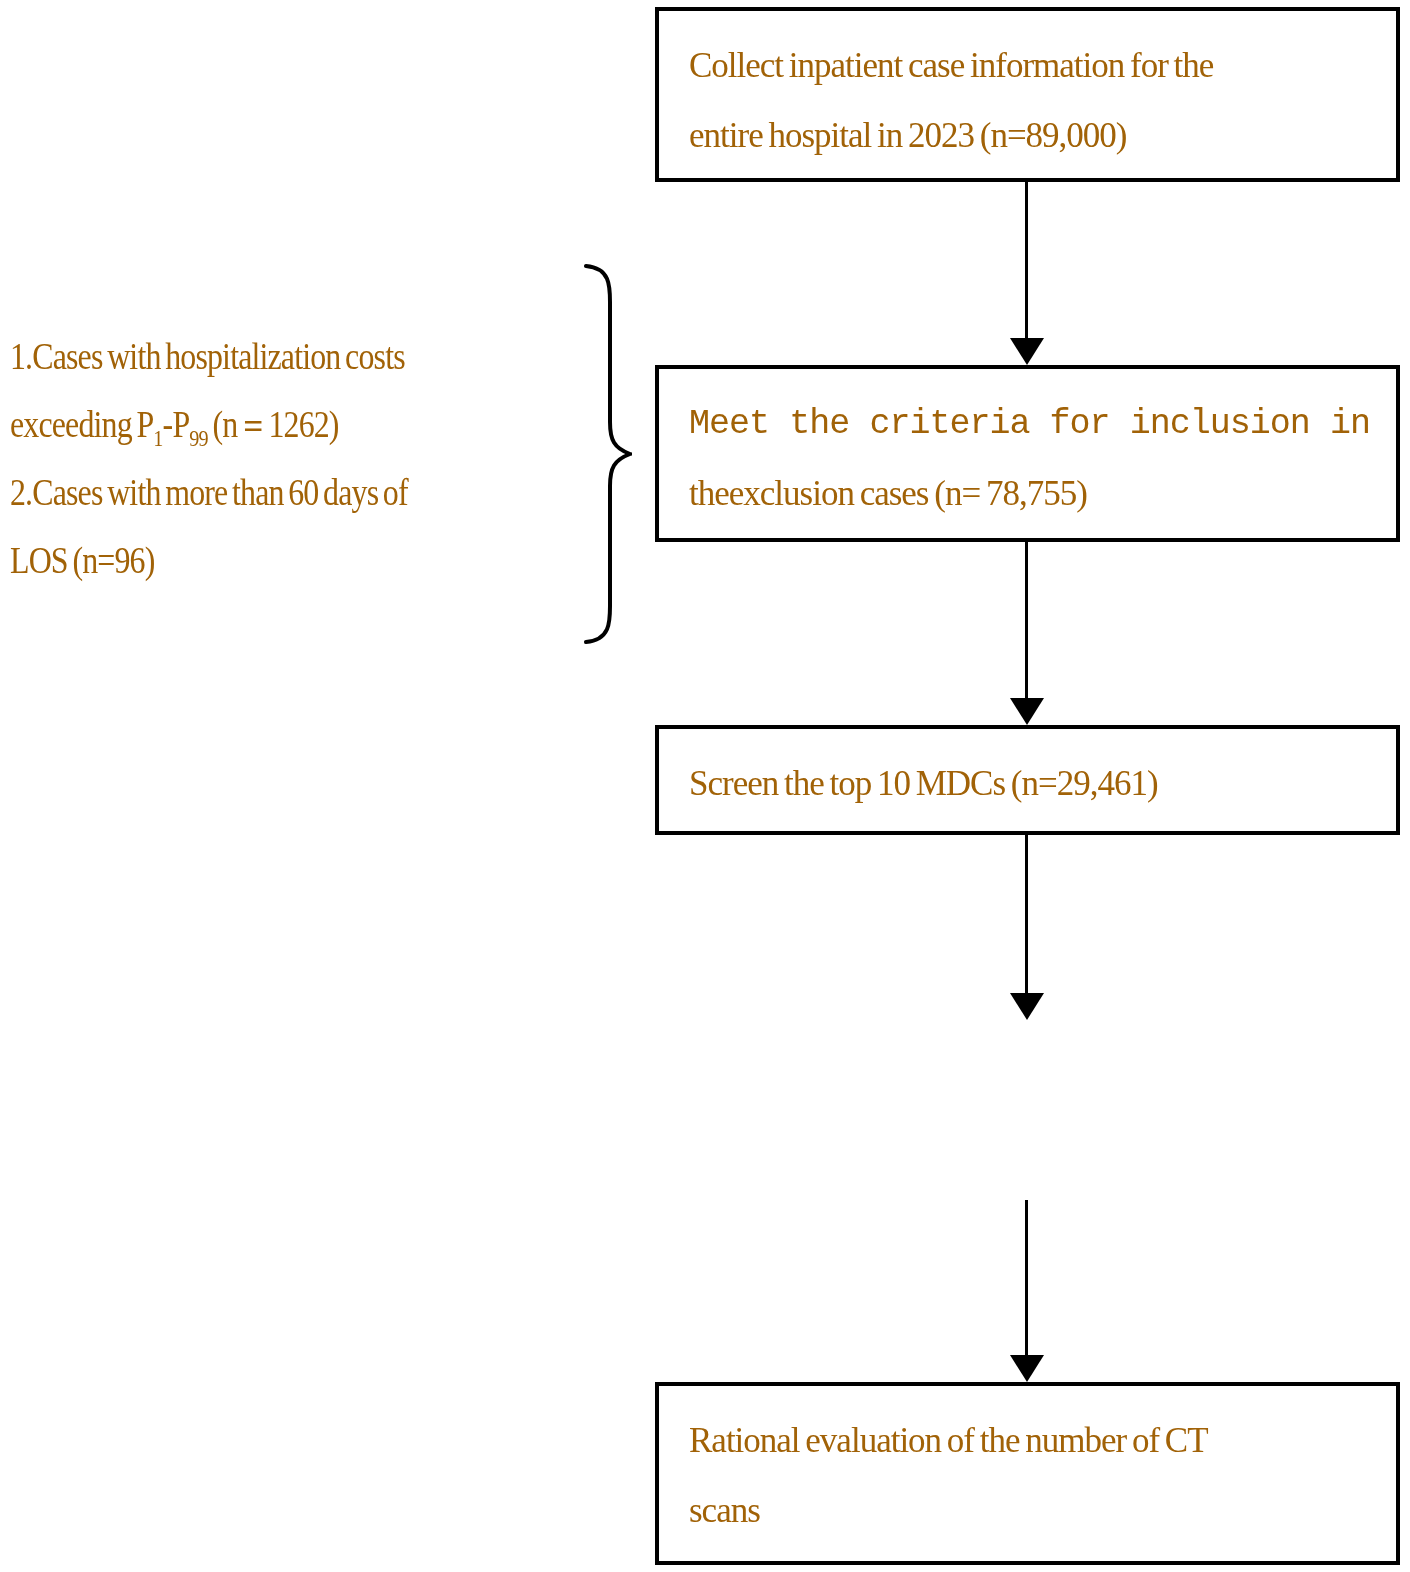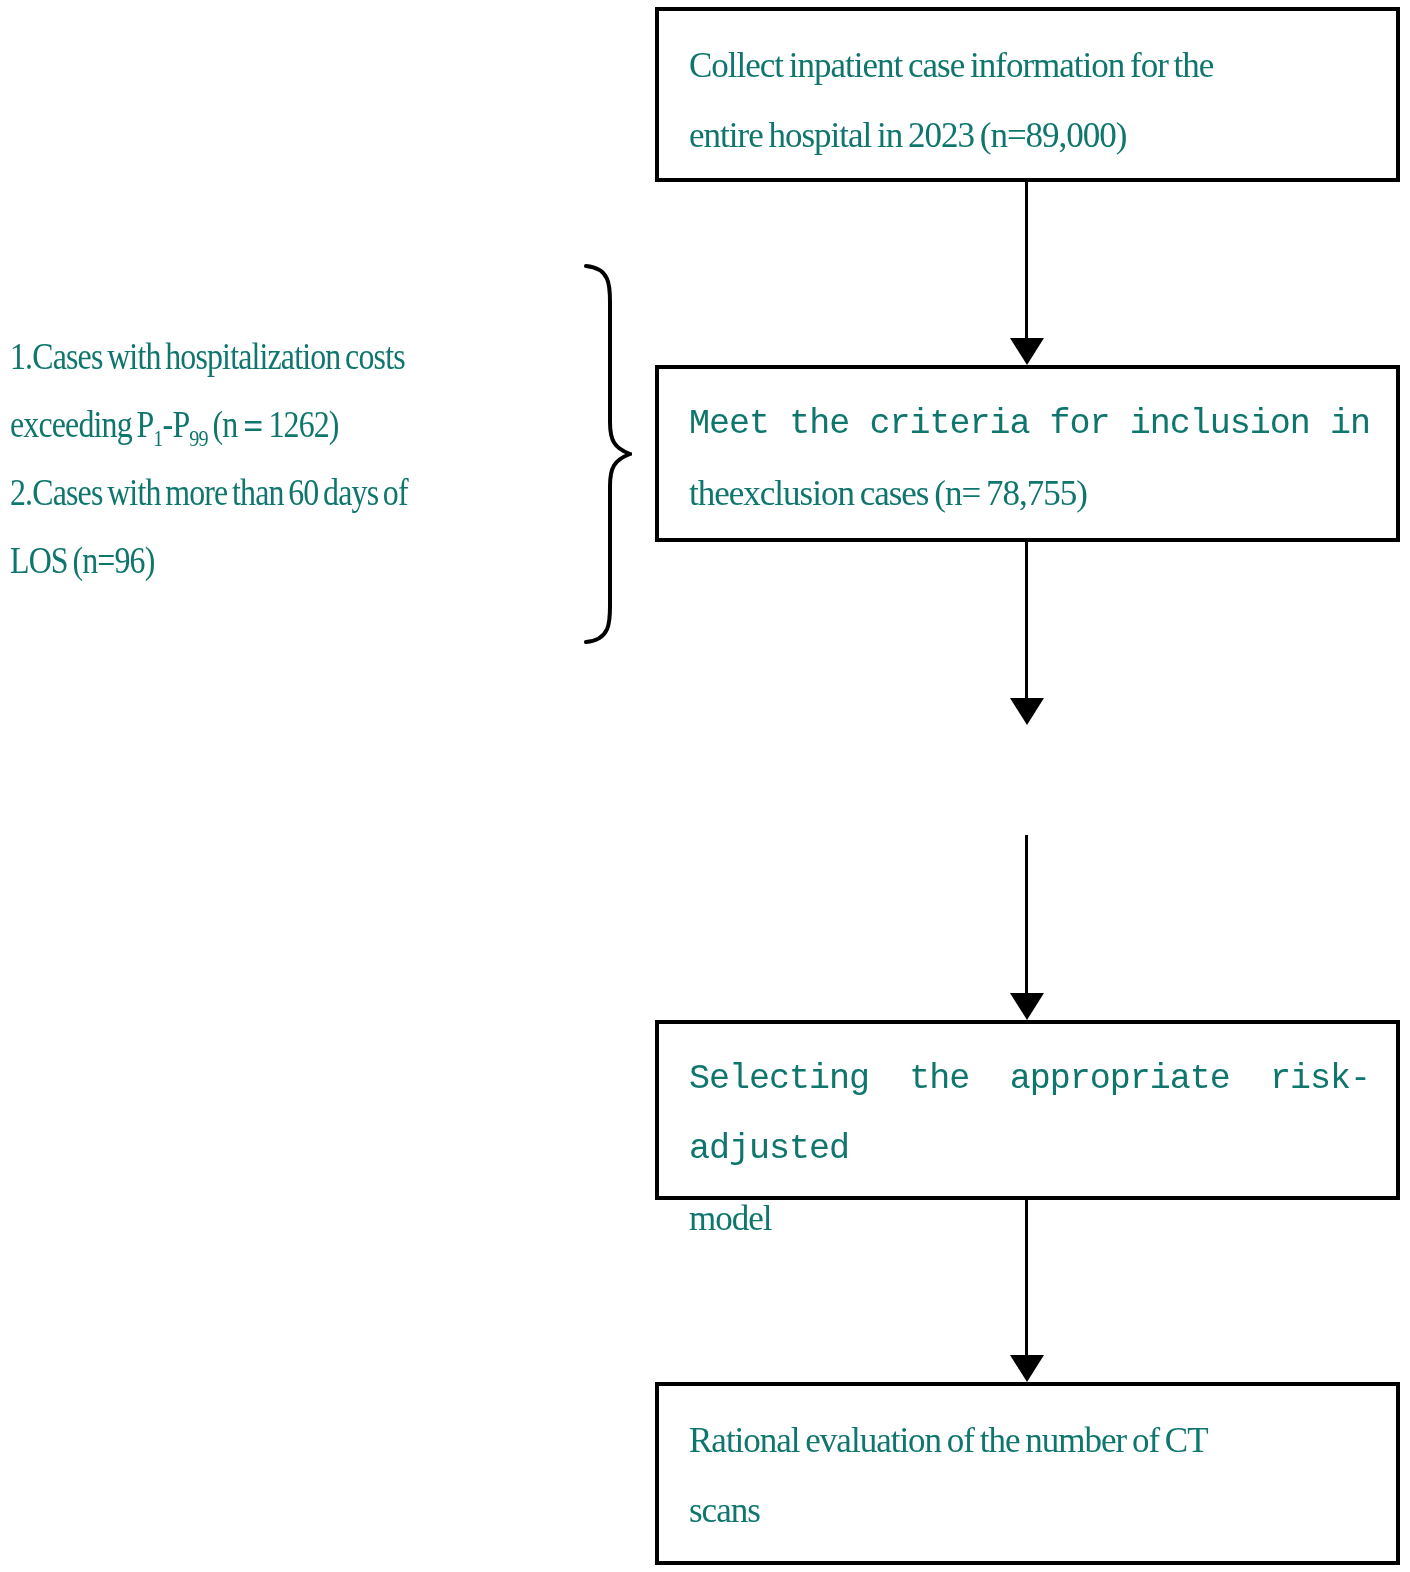--- a/index.html
+++ b/index.html
@@ -6,21 +6,21 @@
     margin: 0;
     padding: 0;
     background: #ffffff;
   }
   #figure {
     position: relative;
     width: 1410px;
     height: 1572px;
     background: #ffffff;
     font-family: "Liberation Serif", "DejaVu Serif", serif;
-    color: #0f766e;
+    color: #a16207;
     overflow: hidden;
   }
 
   
   .box {
     position: absolute;
     left: 655px;
     width: 745px;
     border: 4px solid #000000;
     box-sizing: border-box;
@@ -113,32 +113,31 @@
       <div class="bline stretch">Meet the criteria for inclusion in</div>
       <div class="bline">theexclusion cases (n= 78,755)</div>
     </div>
   </div>
 
   <div class="arrow" style="top:542px;height:183px">
     <div class="shaft"></div>
     <div class="head"></div>
   </div>
 
+  <div class="box" style="top:725px;height:110px">
+    <div class="box-text">
+      <div class="bline">Screen the top 10 MDCs (n=29,461)</div>
+    </div>
+  </div>
 
   <div class="arrow" style="top:835px;height:185px">
     <div class="shaft"></div>
     <div class="head"></div>
   </div>
 
-  <div class="box" style="top:1020px;height:180px">
-    <div class="box-text">
-      <div class="bline stretch">Selecting the appropriate risk-adjusted</div>
-      <div class="bline">model</div>
-    </div>
-  </div>
 
   <div class="arrow" style="top:1200px;height:182px">
     <div class="shaft"></div>
     <div class="head"></div>
   </div>
 
   <div class="box" style="top:1382px;height:183px">
     <div class="box-text">
       <div class="bline">Rational evaluation of the number of CT</div>
       <div class="bline">scans</div>

